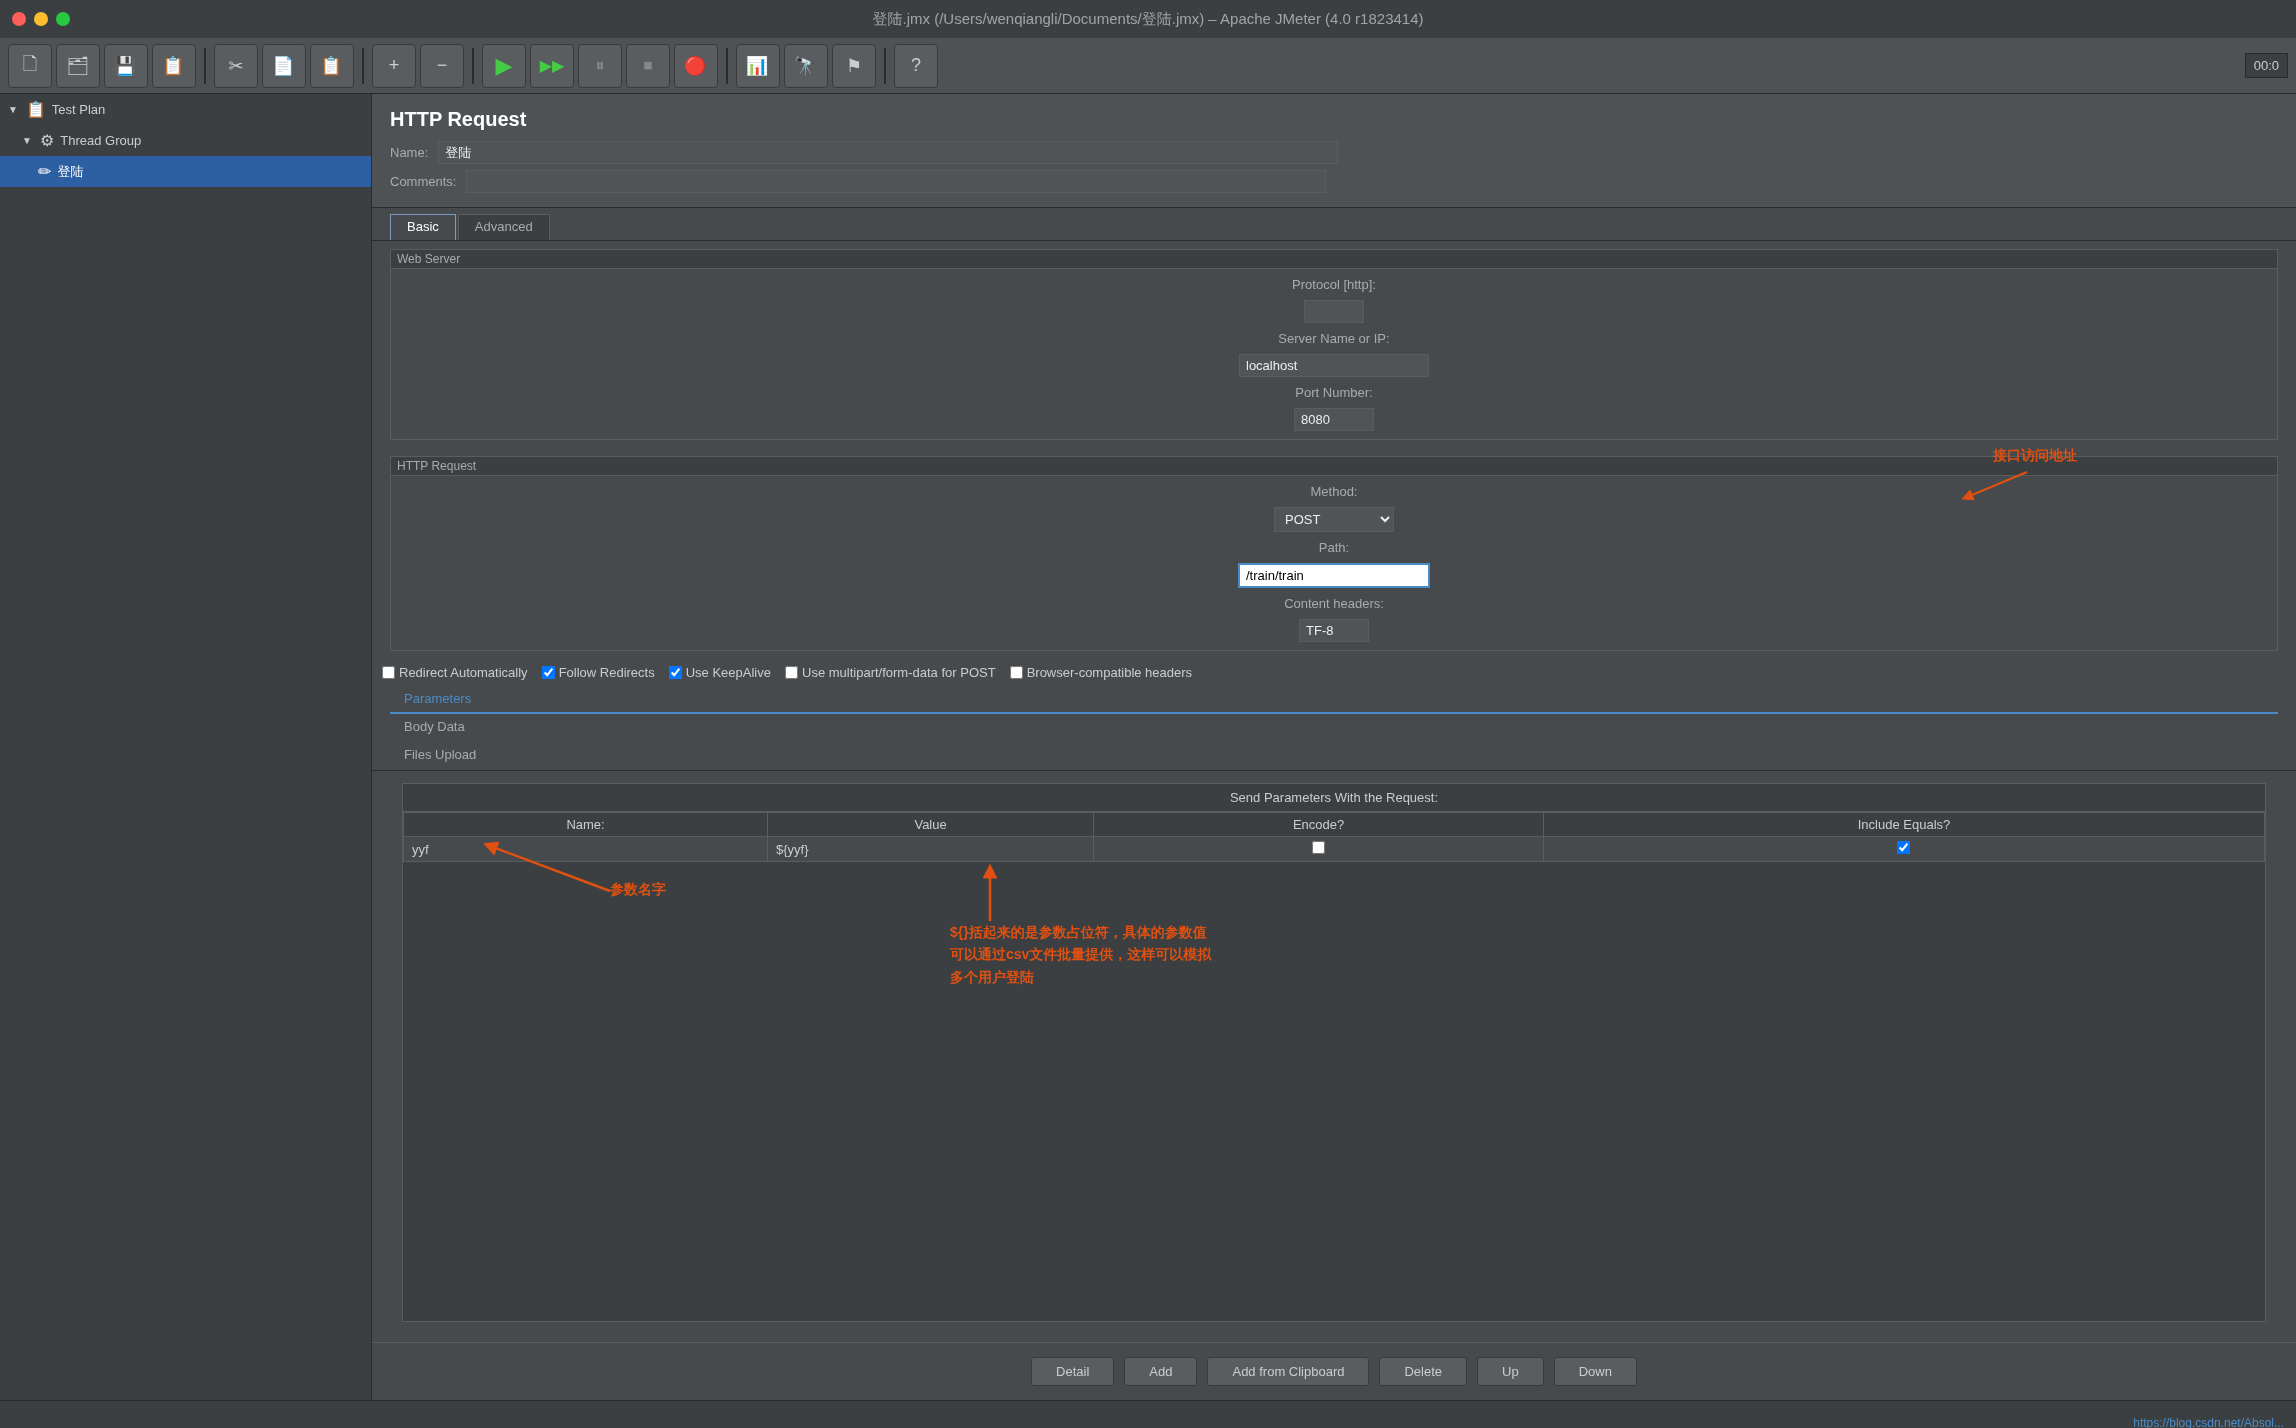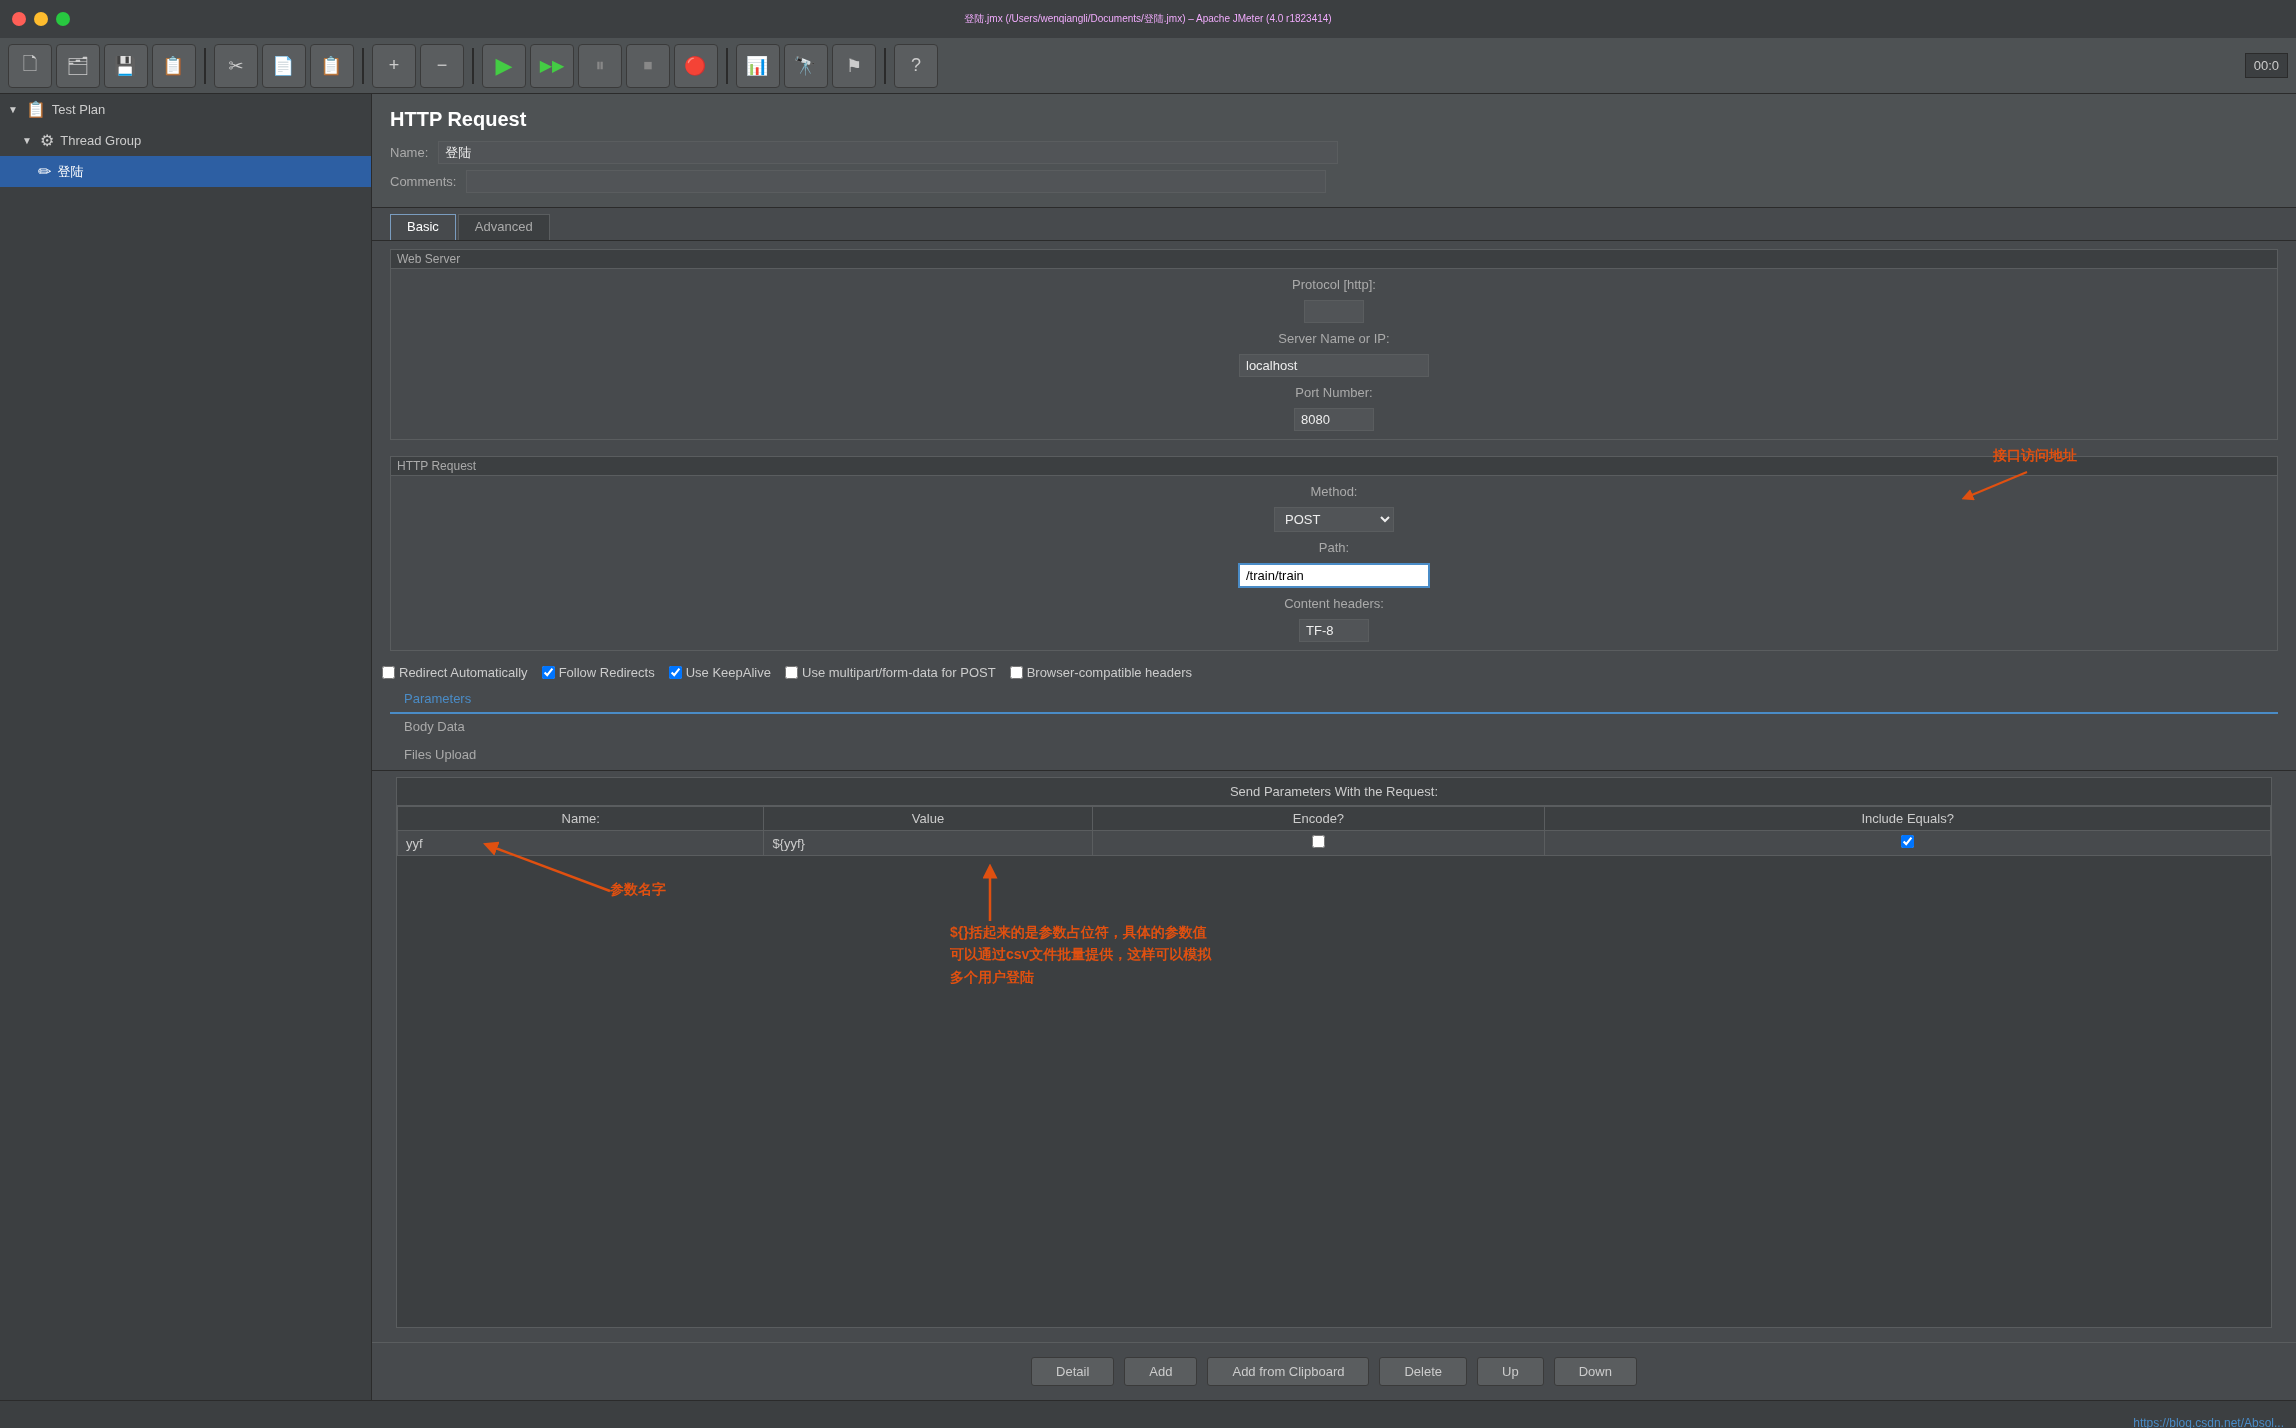--- a/index.html
+++ b/index.html
@@ -30,22 +30,22 @@
     .titlebar-btn {
       width: 14px; height: 14px;
       border-radius: 50%;
       border: none;
       cursor: pointer;
     }
     .btn-close { background: #ff5f57; }
     .btn-min { background: #febc2e; }
     .btn-max { background: #28c840; }
     .titlebar-title {
-      color: #f0abfc;
-      font-size: 10px;
+      color: #a3a3a3;
+      font-size: 15px;
     }
     
     .toolbar {
       height: 56px;
       background: #4e5254;
       border-bottom: 1px solid #2b2b2b;
       display: flex;
       align-items: center;
       padding: 0 8px;
       gap: 4px;
@@ -463,21 +463,21 @@
       </label>
     </div>
 
     <div class="inner-tabs">
       <span class="inner-tab active">Parameters</span>
       <span class="inner-tab">Body Data</span>
       <span class="inner-tab">Files Upload</span>
     </div>
 
     <div style="position:relative; flex:1; display:flex; flex-direction:column; margin: 0 18px 8px;">
-      <div class="params-area" style="flex:1;margin:6px;">
+      <div class="params-area" style="flex:1;margin:12px;">
         <div class="params-header">Send Parameters With the Request:</div>
         <table class="params-table">
           <thead>
             <tr>
               <th>Name:</th>
               <th>Value</th>
               <th>Encode?</th>
               <th>Include Equals?</th>
             </tr>
           </thead>

